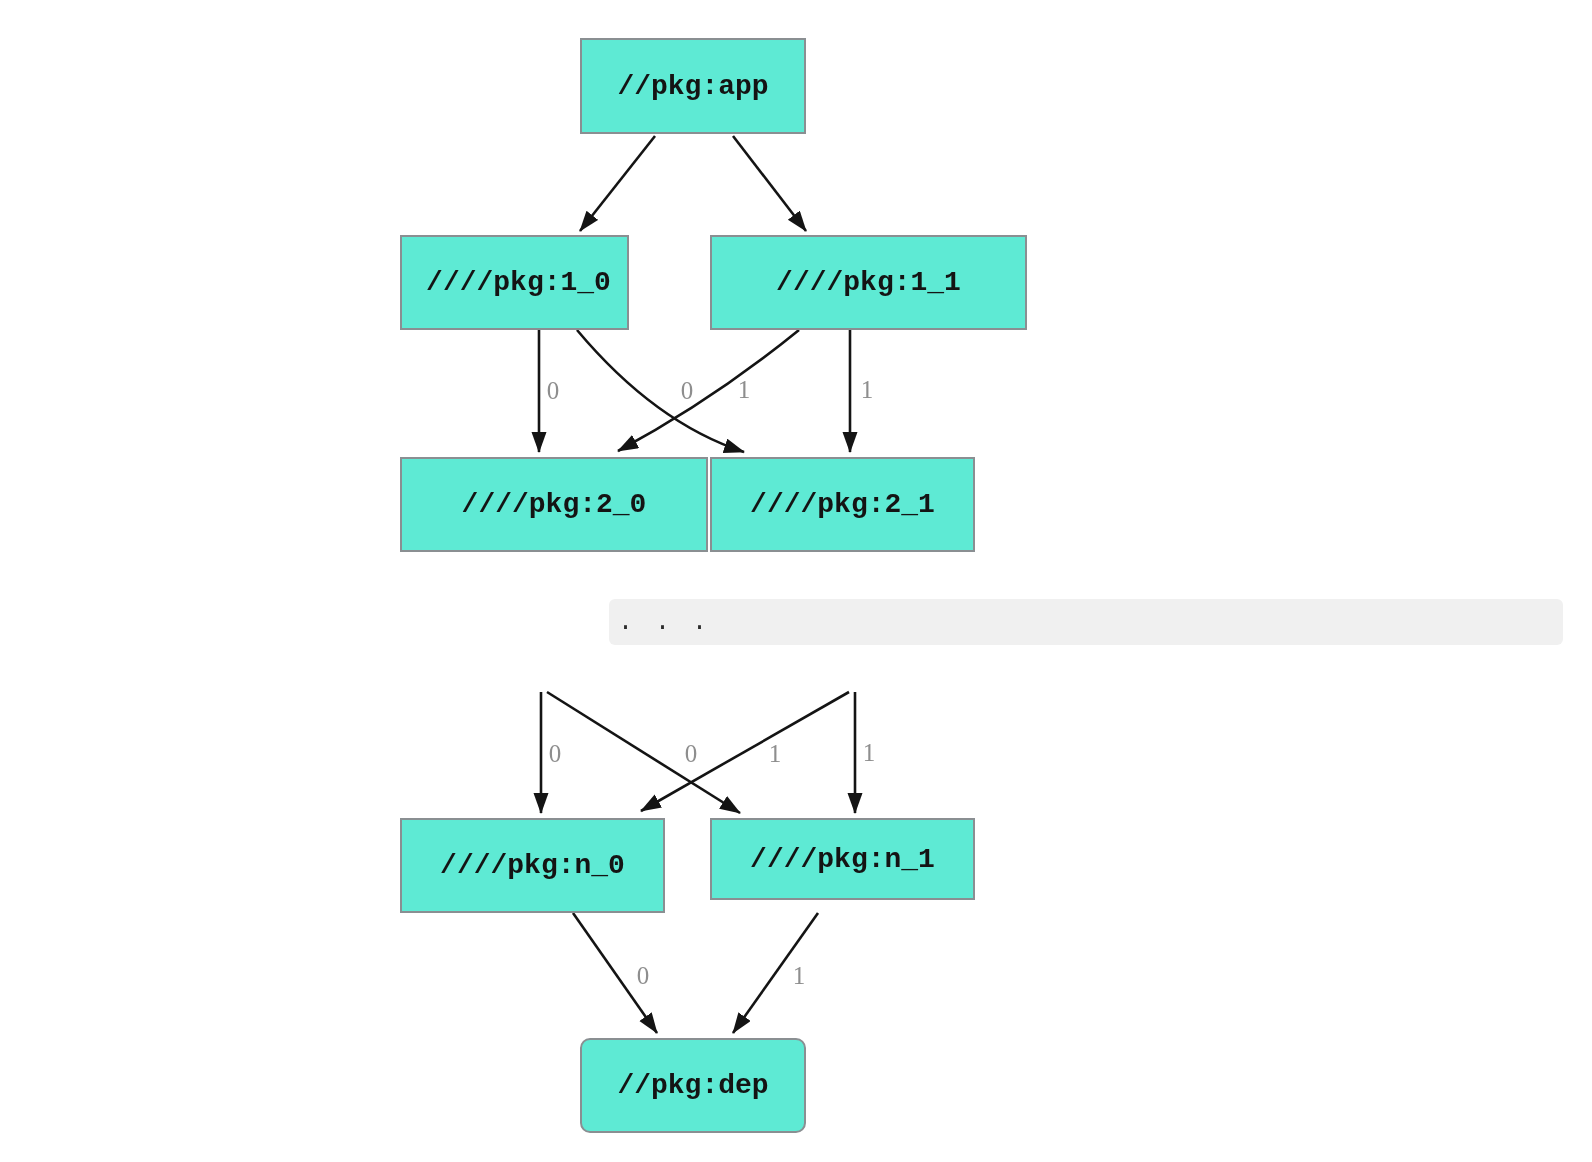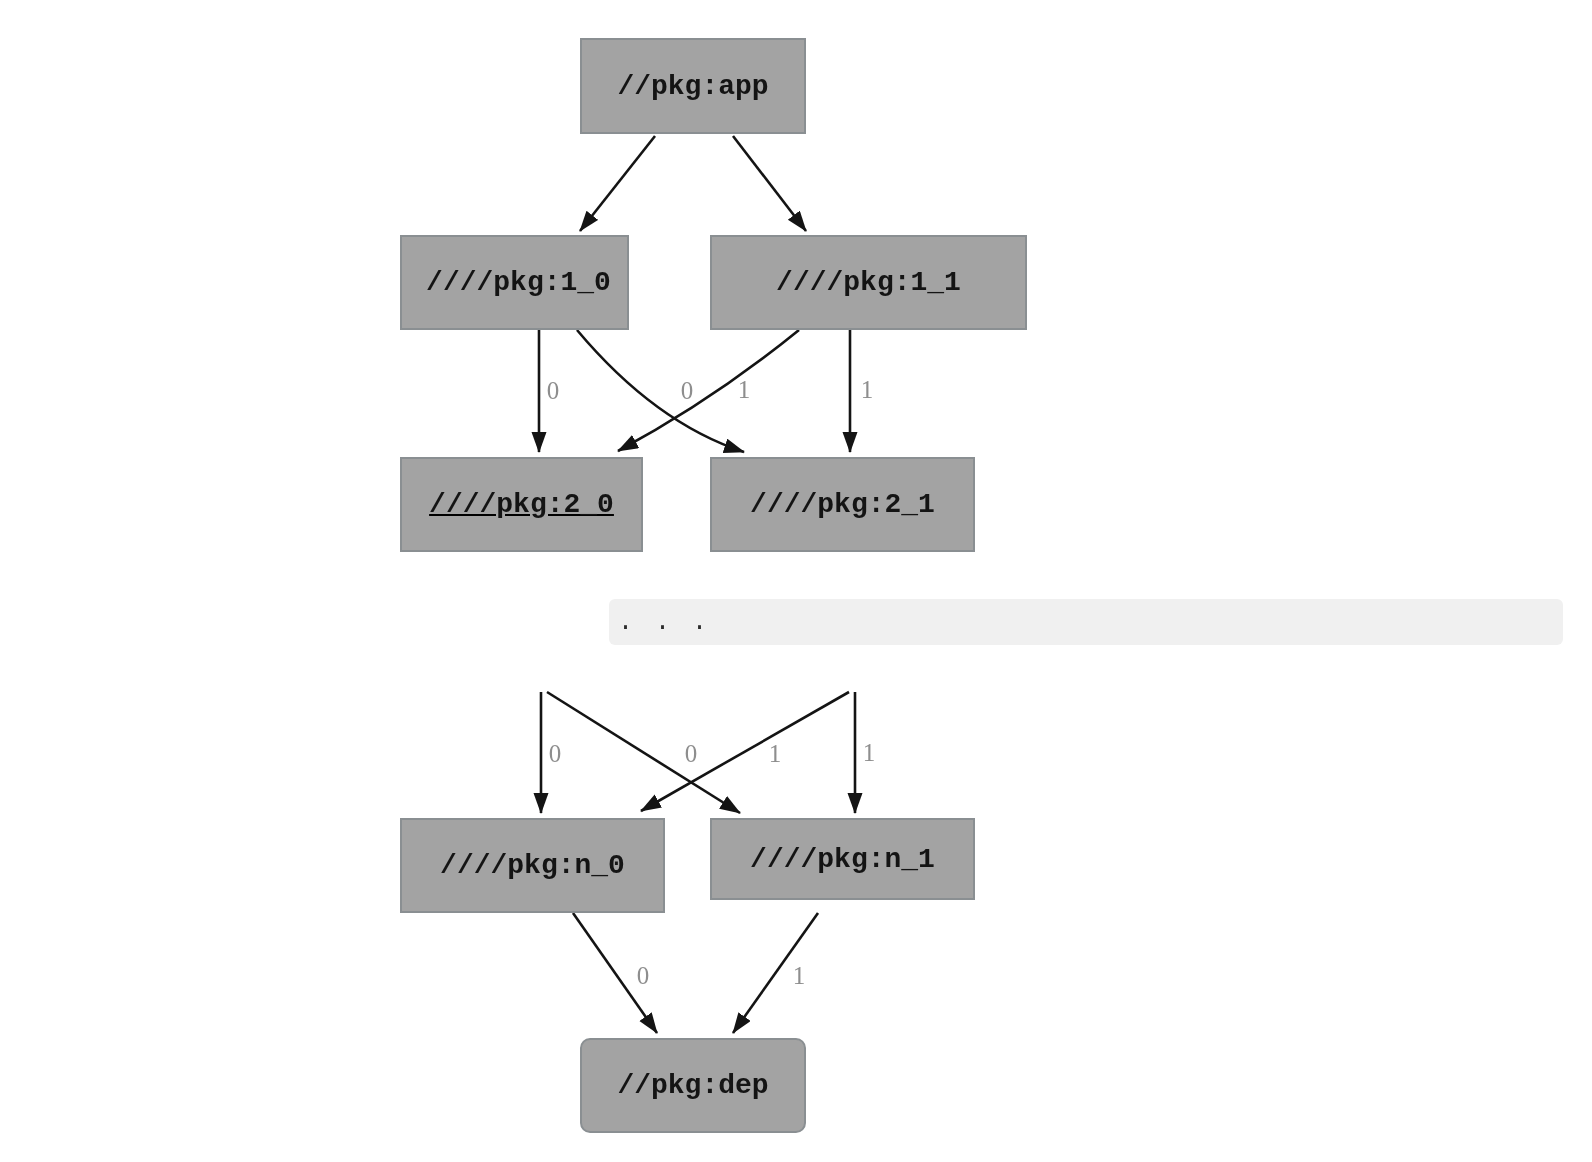--- a/index.html
+++ b/index.html
@@ -20,21 +20,21 @@
     left: 0;
     top: 0;
     width: 1592px;
     height: 1162px;
     z-index: 1;
   }
   .node {
     position: absolute;
     z-index: 2;
     box-sizing: border-box;
-    background: #a3a3a3;
+    background: #5eead4;
     border: 2px solid #8a8f92;
     display: flex;
     align-items: center;
     justify-content: center;
   }
   .node-label {
     font-family: "Liberation Mono", "DejaVu Sans Mono", monospace;
     font-weight: 700;
     font-size: 28px;
     color: #141414;
@@ -110,21 +110,21 @@
   </div>
 
   <div class="node" style="left:400px; top:235px; width:229px; height:95px;padding-left:8px;">
     <span class="node-label">////pkg:1_0</span>
   </div>
 
   <div class="node" style="left:710px; top:235px; width:317px; height:95px;">
     <span class="node-label">////pkg:1_1</span>
   </div>
 
-  <div class="node" style="left:400px; top:457px; width:243px; height:95px;text-decoration:underline;">
+  <div class="node" style="left:400px; top:457px; width:308px; height:95px;">
     <span class="node-label">////pkg:2_0</span>
   </div>
 
   <div class="node" style="left:710px; top:457px; width:265px; height:95px;">
     <span class="node-label">////pkg:2_1</span>
   </div>
 
   <div class="ellipsis-band" style="left:609px; top:599px; width:954px; height:46px;">
     <span class="ellipsis-text">. . .</span>
   </div>

